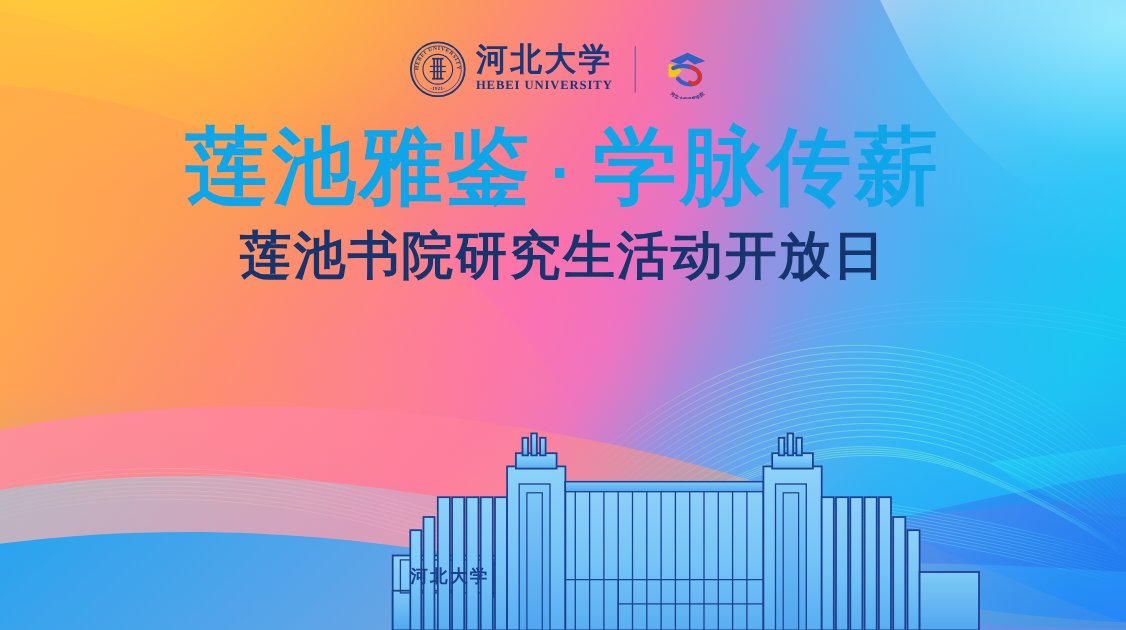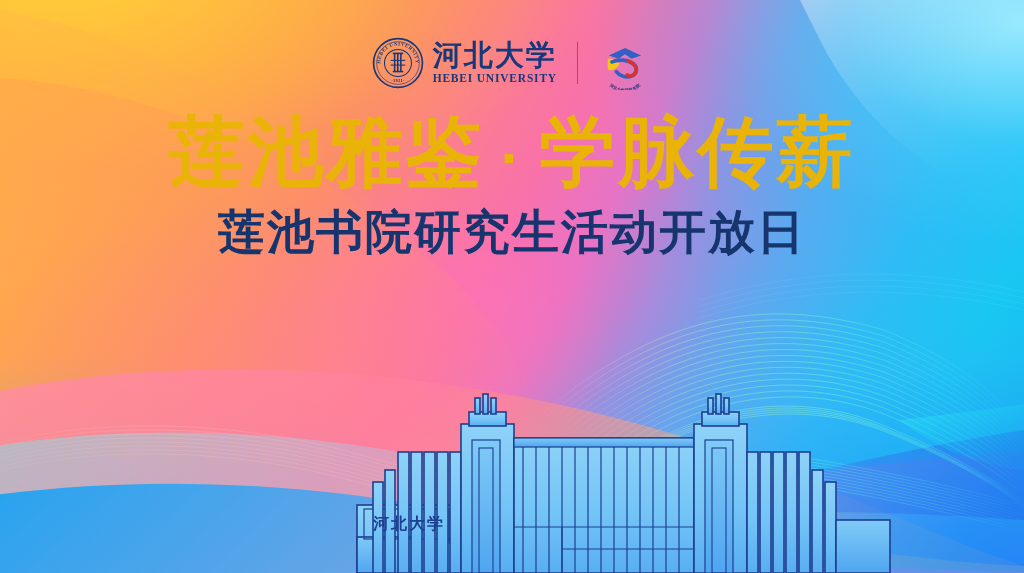--- a/index.html
+++ b/index.html
@@ -90,21 +90,21 @@
   #subtitle {
     margin-top:22px;
     font-family:"Liberation Sans", sans-serif;
     font-size:30px; font-weight:500; color:#ffffff;
     letter-spacing:3px; white-space:nowrap;
     text-shadow:0 1px 3px rgba(180,90,40,.22);
   }
   #main-title {
     margin-top:18px;
     font-family:"Liberation Sans", sans-serif;
-    font-size:76px; font-weight:700; color:#eab308;
+    font-size:76px; font-weight:700; color:#0ea5e9;
     letter-spacing:3px; white-space:nowrap;
     line-height:1.06;
   }
   #main-title .dot { padding:0 16px; font-size:60px; vertical-align:middle; }
   #sub-title {
     margin-top:8px;
     font-family:Liberation Sans, sans-serif;
     font-size:47px; font-weight:700; color:#16356f;
     letter-spacing:2px; white-space:nowrap;
   }

